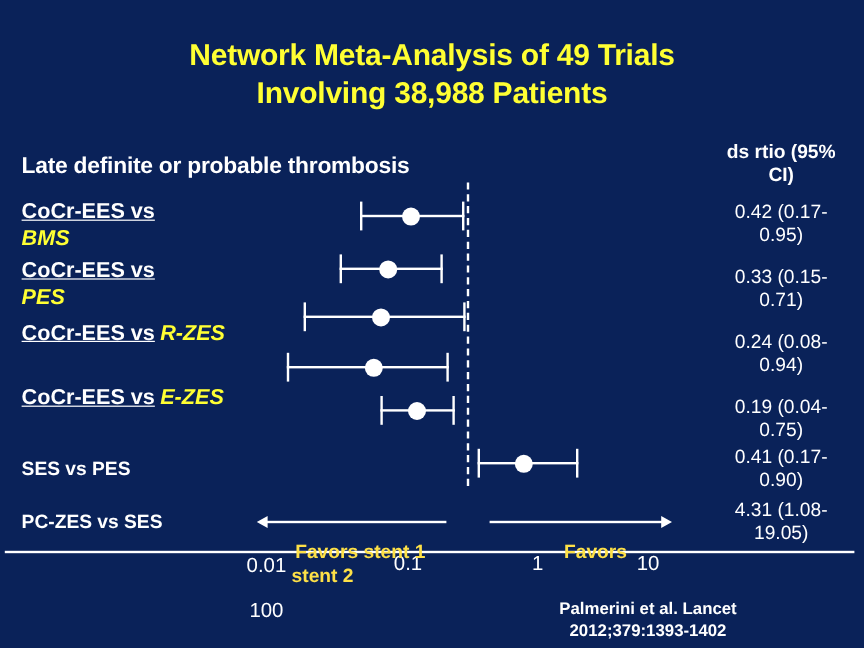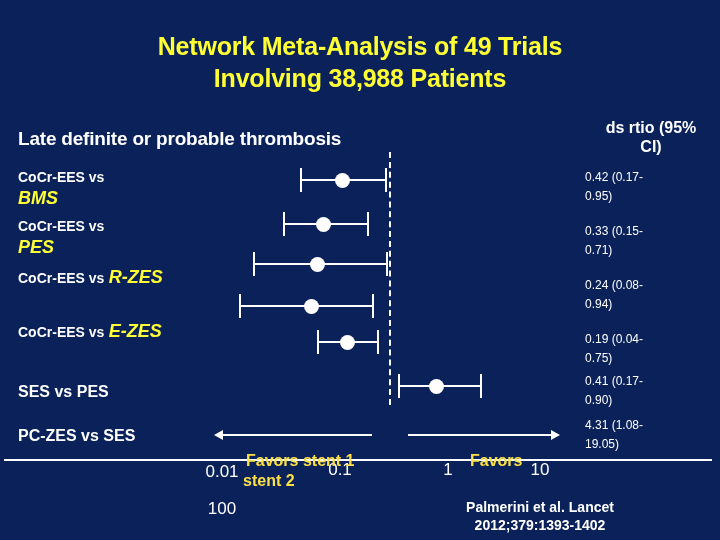--- a/index.html
+++ b/index.html
@@ -60,40 +60,42 @@
     position: absolute;
     left: 18px;
     color: #ffffff;
     font-size: 16px;
     font-weight: bold;
     line-height: 21px;
     width: 215px;
   }
   .row-label .vs {
     font-weight: bold;
-    font-size: 14px;
+    font-size: 18px;
+    text-decoration: underline;
   }
   .row-label .comparator {
     color: #ffff33;
     font-style: italic;
     font-weight: bold;
     font-size: 18px;
   }
   .row-label.plain {
     font-weight: bold;
     font-size: 16px;
   }
 
   
   .row-value {
     position: absolute;
     left: 585px;
     width: 132px;
-    color: #ffffff;
-    font-size: 12px;
+    text-align: center;
+    color: #ffffff;
+    font-size: 16px;
     line-height: 19px;
   }
 
   
   #plot-area {
     position: absolute;
     left: 0;
     top: 0;
     width: 720px;
     height: 540px;

